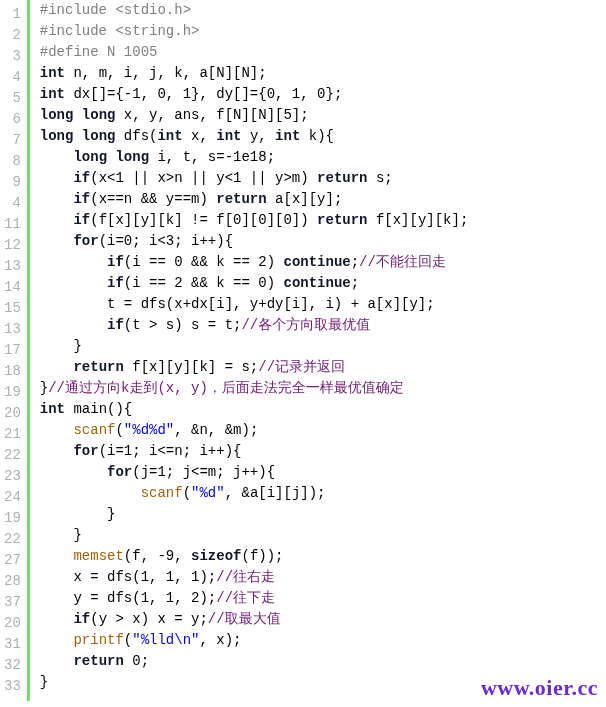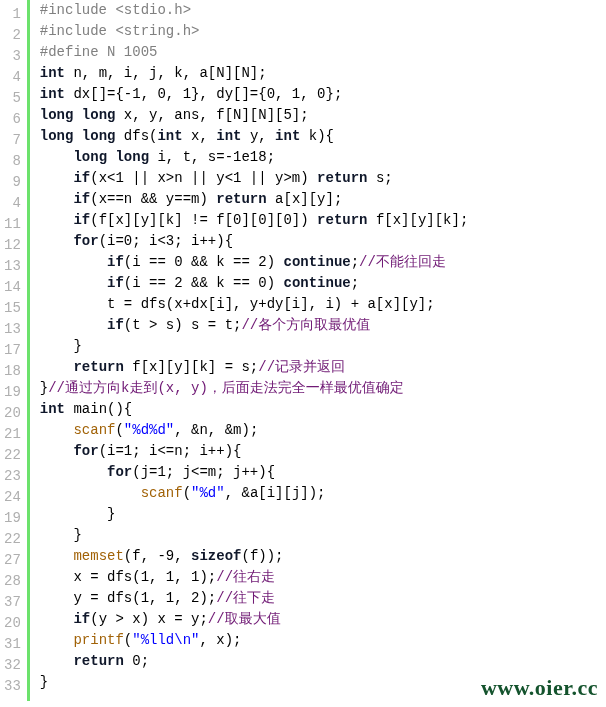--- a/index.html
+++ b/index.html
@@ -8,21 +8,21 @@
 .gutter { background: #fff; color: #afafaf; text-align: right; padding: 4px 6px 4px 4px; user-select: none; border-right: 3px solid #6ce26c; }
 .gutter .ln { height: 21px; line-height: 21px; display: block; }
 .code { padding: 0 0 4px 10px; white-space: pre; line-height: 21px; }
 .code .row { height: 21px; display: block; }
 .preproc { color: #808080; }
 .kw { color: #0f172a; font-weight: bold; }
 .plain { color: #000; }
 .str { color: #0000ff; }
 .func { color: #a16207; }
 .cmt { color: #701a75; }
-.watermark { position: absolute; bottom: 6px; right: 8px; font-family: Georgia, 'Times New Roman', serif; font-size: 22px; font-weight: bold; color: #14532d; letter-spacing: 0.5px; }
+.watermark { position: absolute; bottom: 6px; right: 8px; font-family: Georgia, 'Times New Roman', serif; font-size: 22px; font-weight: bold; color: #6d28d9; letter-spacing: 0.5px; }
 </style>
 </head>
 <body>
 
 <div class="code-container">
   <div class="gutter">
       <span class="ln">1</span>
       <span class="ln">2</span>
       <span class="ln">3</span>
       <span class="ln">4</span>

